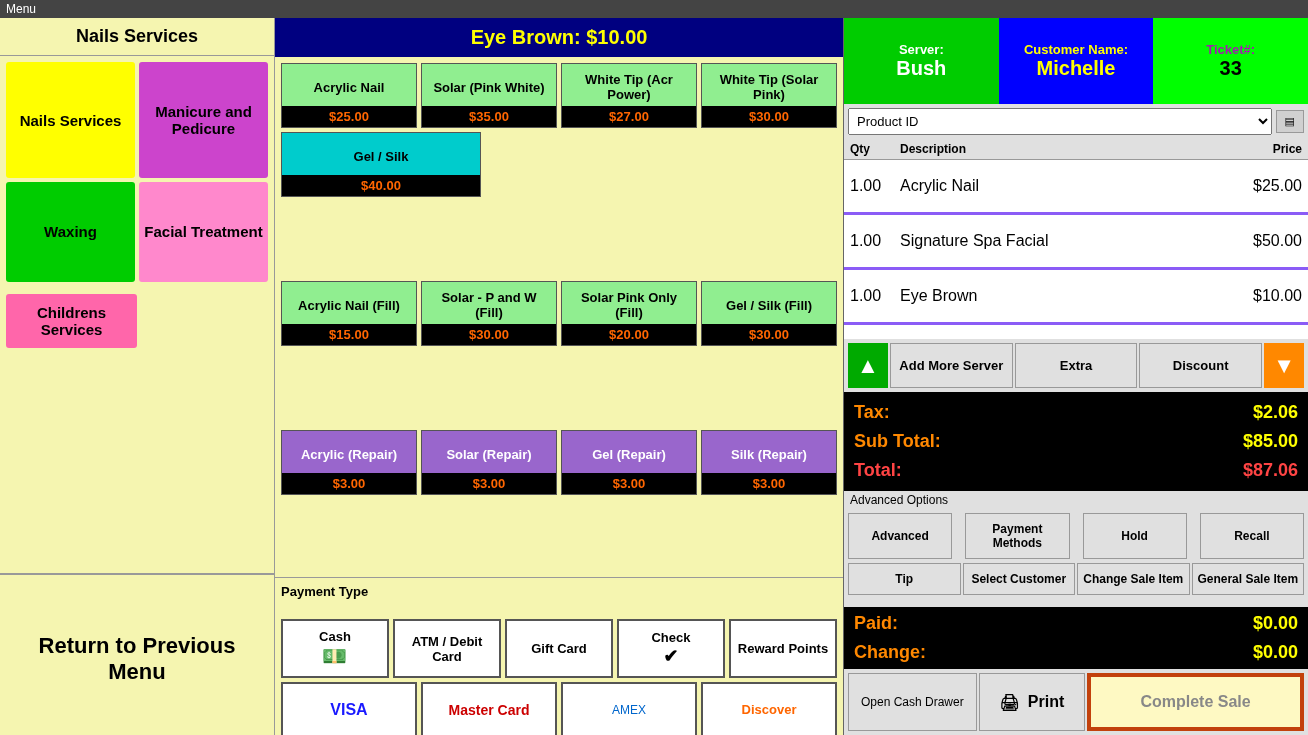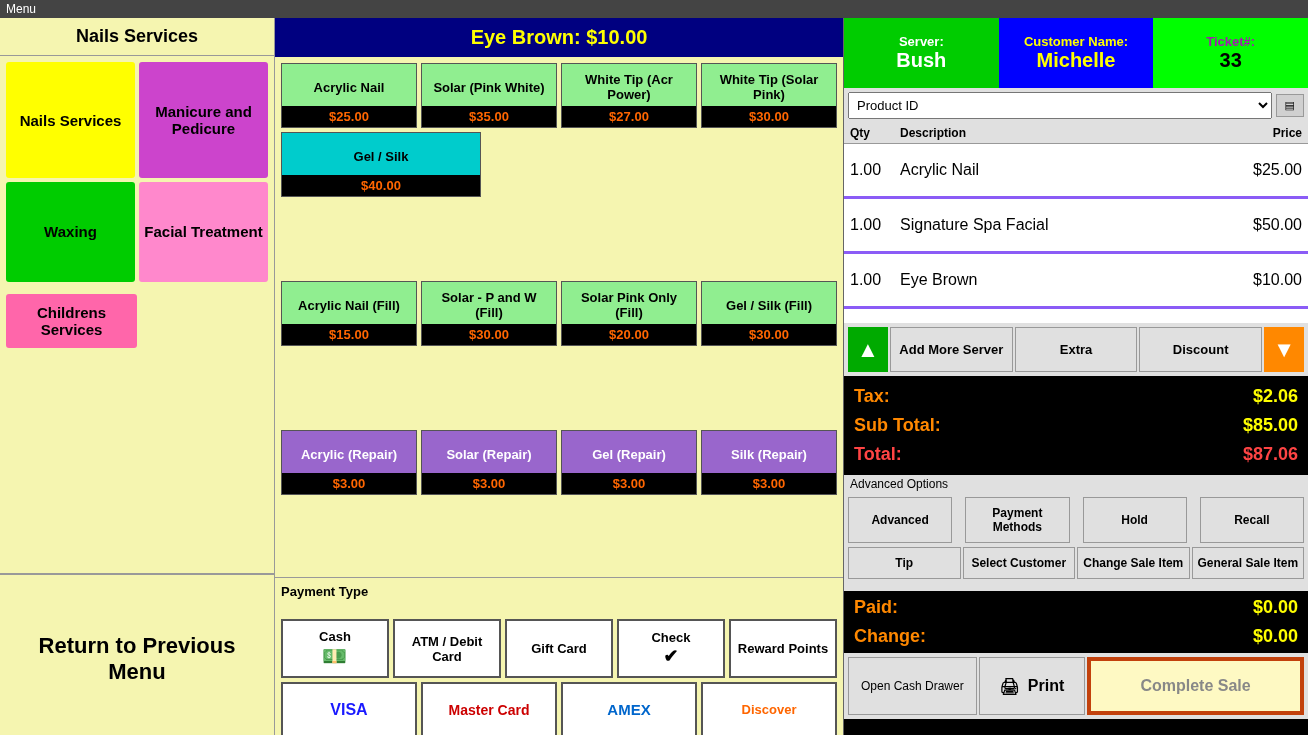--- a/index.html
+++ b/index.html
@@ -35,21 +35,21 @@
     .product-price { background: #000; color: #ff6600; font-weight: bold; font-size: 13px; padding: 3px; }
     .payment-section { background: #f5f5b0; border-top: 1px solid #999; padding: 6px; }
     .payment-label { font-weight: bold; font-size: 13px; margin-bottom: 20px; }
     .payment-grid { display: grid; grid-template-columns: repeat(5, 1fr); gap: 4px; margin-bottom: 4px; margin-top: 8px; }
     .payment-grid2 { display: grid; grid-template-columns: repeat(4, 1fr); gap: 4px; }
     .pay-btn { background: #fff; border: 2px solid #555; cursor: pointer; padding: 8px 4px; text-align: center; font-weight: bold; font-size: 13px; min-height: 55px; display: flex; flex-direction: column; align-items: center; justify-content: center; }
     .cash-icon { font-size: 20px; }
 
     
     .right-panel { width: 465px; background: #000; display: flex; flex-direction: column; border-left: 1px solid #666; }
-    .server-row { display: flex; height: 70px; }
+    .server-row { display: flex; height: 86px; }
     .server-box { flex: 1; display: flex; flex-direction: column; align-items: center; justify-content: center; }
     .server-box.green { background: #00cc00; }
     .server-box.blue { background: #0000ff; }
     .server-box.lime { background: #00ff00; }
     .server-label { font-size: 13px; font-weight: bold; color: #fff; }
     .server-box.blue .server-label { color: #ffff00; }
     .server-value { font-size: 20px; font-weight: bold; color: #fff; }
     .server-box.blue .server-value { color: #ffff00; }
     .server-box.lime .server-value { color: #000; }
     .server-box.lime .server-label { color: #a21caf; }
@@ -82,21 +82,21 @@
     .adv-btn { flex: 1; background: #e0e0e0; border: 1px solid #999; cursor: pointer; padding: 8px 4px; font-size: 12px; font-weight: bold; text-align: center; }
     .adv-btn2-row { display: flex; gap: 2px; padding: 0 4px 12px; background: #e0e0e0; }
     .adv-btn2 { flex: 1; background: #e0e0e0; border: 1px solid #999; cursor: pointer; padding: 8px 4px; font-size: 12px; font-weight: bold; text-align: center; }
 
     .bottom-actions { display: flex; gap: 2px; padding: 4px; background: #e0e0e0; }
     .open-drawer-btn { background: #e0e0e0; border: 1px solid #999; cursor: pointer; padding: 8px 12px; font-size: 12px; }
     .print-btn { flex: 1; background: #e0e0e0; border: 1px solid #999; cursor: pointer; padding: 8px; font-size: 16px; font-weight: bold; display: flex; align-items: center; justify-content: center; gap: 8px; }
     .complete-btn { flex: 2; background: #fef9c3; border: 4px solid #c2410c; cursor: pointer; padding: 16px; font-size: 16px; font-weight: bold; color: #888; }
 
     .visa-logo { color: #1a1aff; font-weight: bold; font-size: 16px; }
-    .amex-logo { color: #0066cc; font-weight: bold; font-size: 15px; }
+    .amex-logo { color: #0066cc; font-weight: normal; font-size: 12px; }
     .discover-logo { color: #ff6600; font-weight: bold; font-size: 13px; }
   </style>
 </head>
 <body>
 
 <div class="top-bar">
   <span>Menu</span>
 </div>
 
 <div class="main-container">

